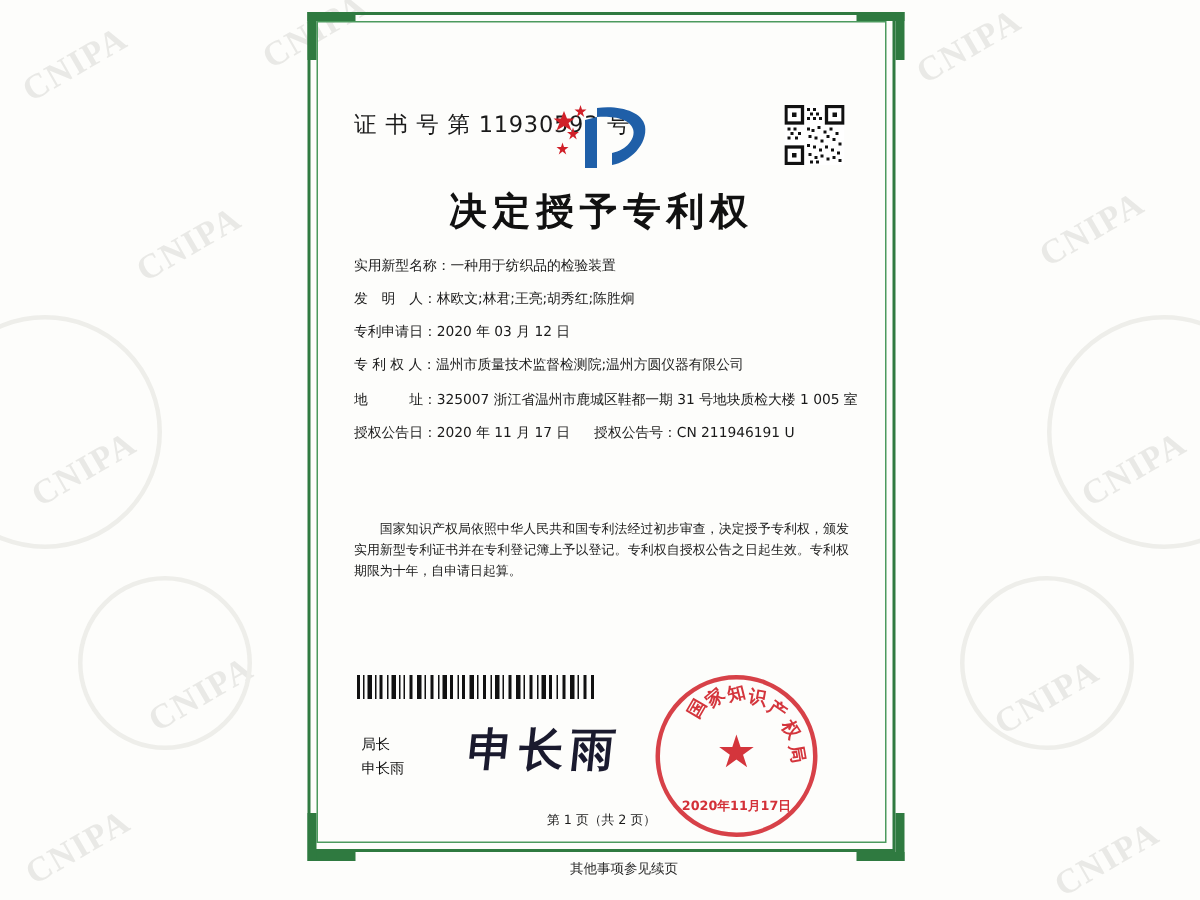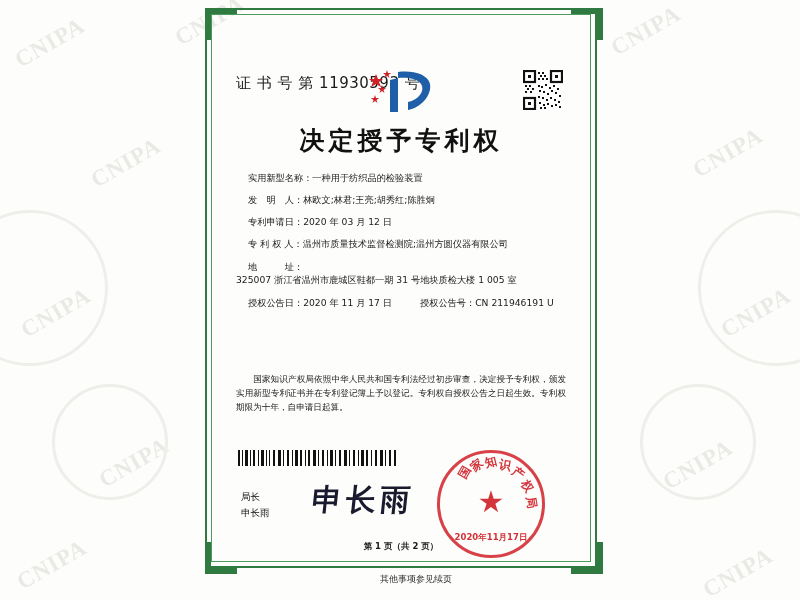--- a/index.html
+++ b/index.html
@@ -107,29 +107,29 @@
   .fields {
     position: absolute;
     left: 236px;
     top: 172px;
     width: 340px;
     font-size: 9.2px;
     color: #1a1a1a;
     line-height: 1.35;
   }
   .frow { margin-bottom: 9.5px; white-space: nowrap; }
-  .flabel { display: inline-block; margin-left: 12px; }
+  .flabel { display: inline-block; }
   .fval { display: inline-block; text-align: right; }
   .frow-split { display: flex; gap: 16px; }
   .frow-wrap { white-space: normal; line-height: 1.5; }
 
   .paras {
     position: absolute;
     left: 236px;
-    top: 372px;
+    top: 346px;
     width: 330px;
     font-size: 8.6px;
     color: #1a1a1a;
     line-height: 1.65;
     text-align: justify;
   }
   .para { text-indent: 2em; margin: 0 0 3px 0; }
 
   
   .barcode {
@@ -210,21 +210,20 @@
   }
 
   .page-no {
     position: absolute;
     left: 211px;
     top: 541px;
     width: 380px;
     text-align: center;
     font-size: 8.5px;
     color: #1a1a1a;
-    font-weight: bold;
   }
   .footnote {
     position: absolute;
     left: 16px;
     top: 573px;
     width: 800px;
     text-align: center;
     font-size: 9px;
     color: #2a2a2a;
   }

